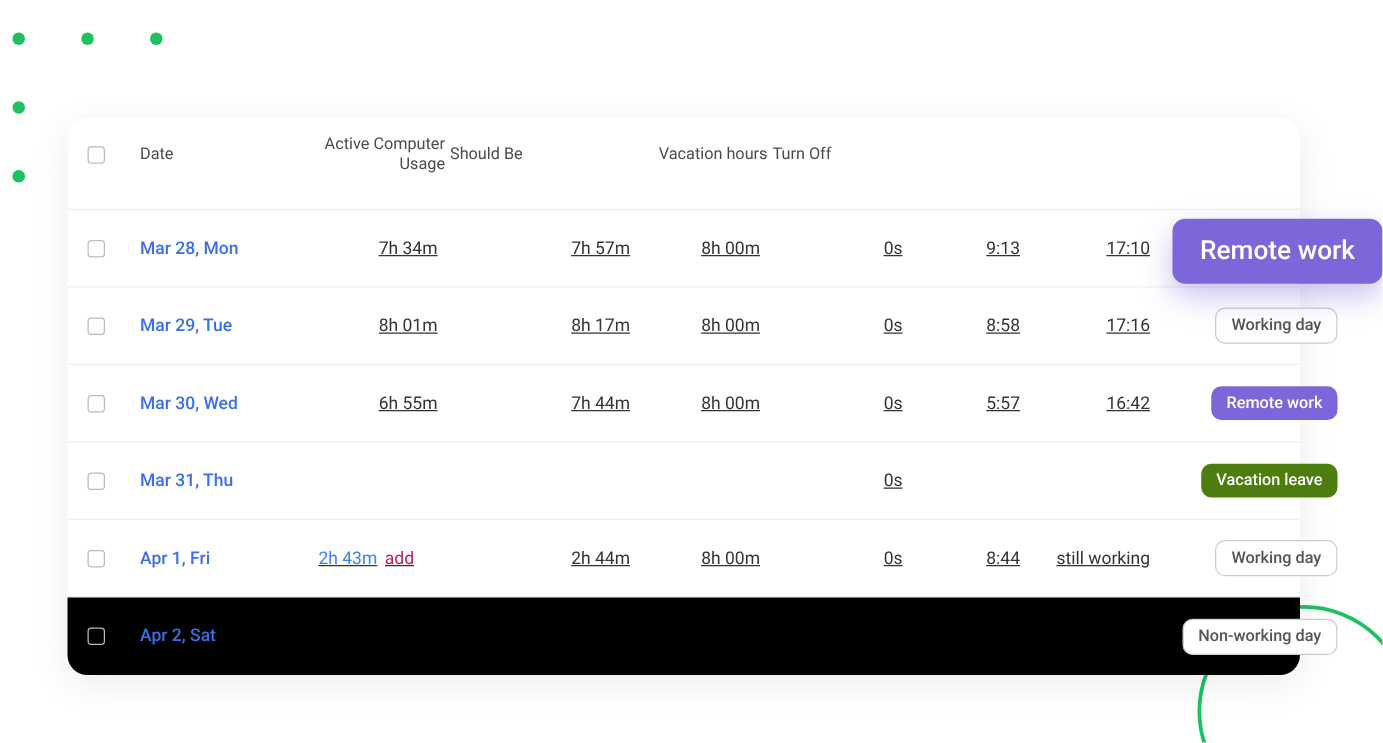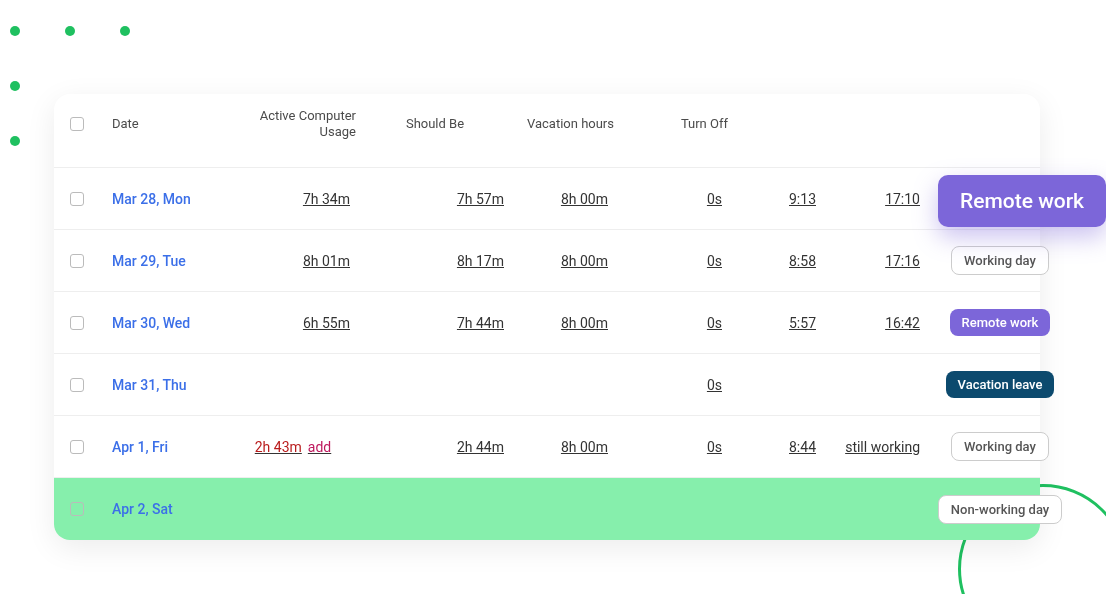--- a/index.html
+++ b/index.html
@@ -63,59 +63,59 @@
     border-bottom: 1px solid #eee;
   }
   .thead .cell { display: flex; align-items: flex-end; padding-bottom: 14px; }
   .thead .wrap { text-align: right; line-height: 1.2; }
   .row {
     height: 62px;
     border-bottom: 1px solid #eee;
     font-size: 14px;
     color: #333;
   }
-  .row.last { border-bottom: none; background: #86efac; border-radius: 0 0 16px 16px; }
+  .row.last { border-bottom: none; background: #000000; border-radius: 0 0 16px 16px; }
   .chk {
     width: 14px;
     height: 14px;
     border: 1.5px solid #bbb;
     border-radius: 3px;
     cursor: pointer;
   }
   .date-link { color: #3b6fe8; font-weight: 500; cursor: pointer; }
   .num { text-align: right; padding-right: 6px; text-decoration: underline; }
-  .red { color: #b91c1c; text-align: right; }
+  .red { color: #3b82f6; text-align: right; }
   .add-link { color: #be185d; cursor: pointer; margin-left: 6px; }
   .badge {
     display: inline-block;
     padding: 6px 12px;
     border-radius: 8px;
     font-size: 13px;
     font-weight: 500;
     white-space: nowrap;
     cursor: pointer;
   }
   .badge.outline { border: 1px solid #ccc; color: #555; background: #fff; }
   .badge.purple { background: #7c66d9; color: #fff; }
-  .badge.green { background: #0c4a6e; color: #fff; }
+  .badge.green { background: #4d7c0f; color: #fff; }
   .big-badge {
     position: absolute;
     top: 175px;
     left: 938px;
     background: #7c66d9;
     color: #fff;
     font-size: 21px;
     font-weight: 500;
     padding: 14px 22px;
     border-radius: 10px;
     box-shadow: 0 10px 24px rgba(124,102,217,0.4);
     z-index: 5;
     cursor: pointer;
   }
-  .col-day { display: flex; justify-content: center; }
+  .col-day { display: flex; justify-content: flex-end; }
 </style>
 </head>
 <body>
 
 <div class="dots">
   <span class="dot" style="top:0;left:0"></span>
   <span class="dot" style="top:0;left:55px"></span>
   <span class="dot" style="top:0;left:110px"></span>
   <span class="dot" style="top:55px;left:0"></span>
   <span class="dot" style="top:110px;left:0"></span>
@@ -125,27 +125,27 @@
 <div class="card">
   <div class="table">
     <div class="thead">
       <div class="cell">
           <div class="chk"></div>
         </div>
       <div class="cell">Date</div>
       <div class="cell" style="justify-content:flex-end">
           <div class="wrap">Active Computer<br>Usage</div>
         </div>
-      <div class="cell" style="justify-content:center">
+      <div class="cell" style="justify-content:flex-start">
           <div class="wrap">Should Be</div>
         </div>
       <div class="cell" style="justify-content:flex-end">
           <div class="wrap">Vacation hours</div>
         </div>
-      <div class="cell" style="justify-content:flex-end">
+      <div class="cell" style="justify-content:flex-start">
           <div class="wrap">Turn Off</div>
         </div>
     </div>
     <div id="rows">
         <div class="row">
           <div>
             <div class="chk"></div>
           </div>
           <div><span class="date-link">Mar 28, Mon</span></div>
           <div class="num"><span>7h 34m</span></div>

